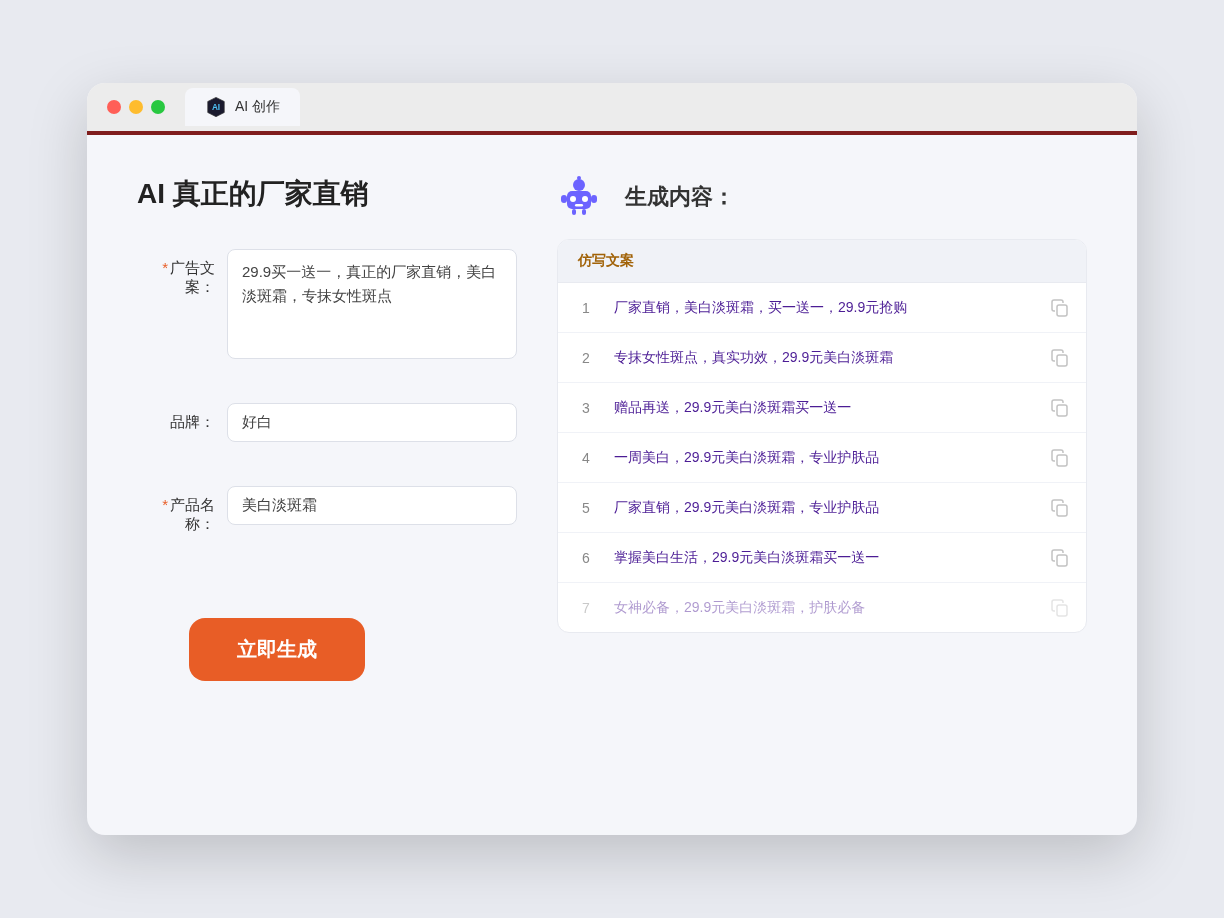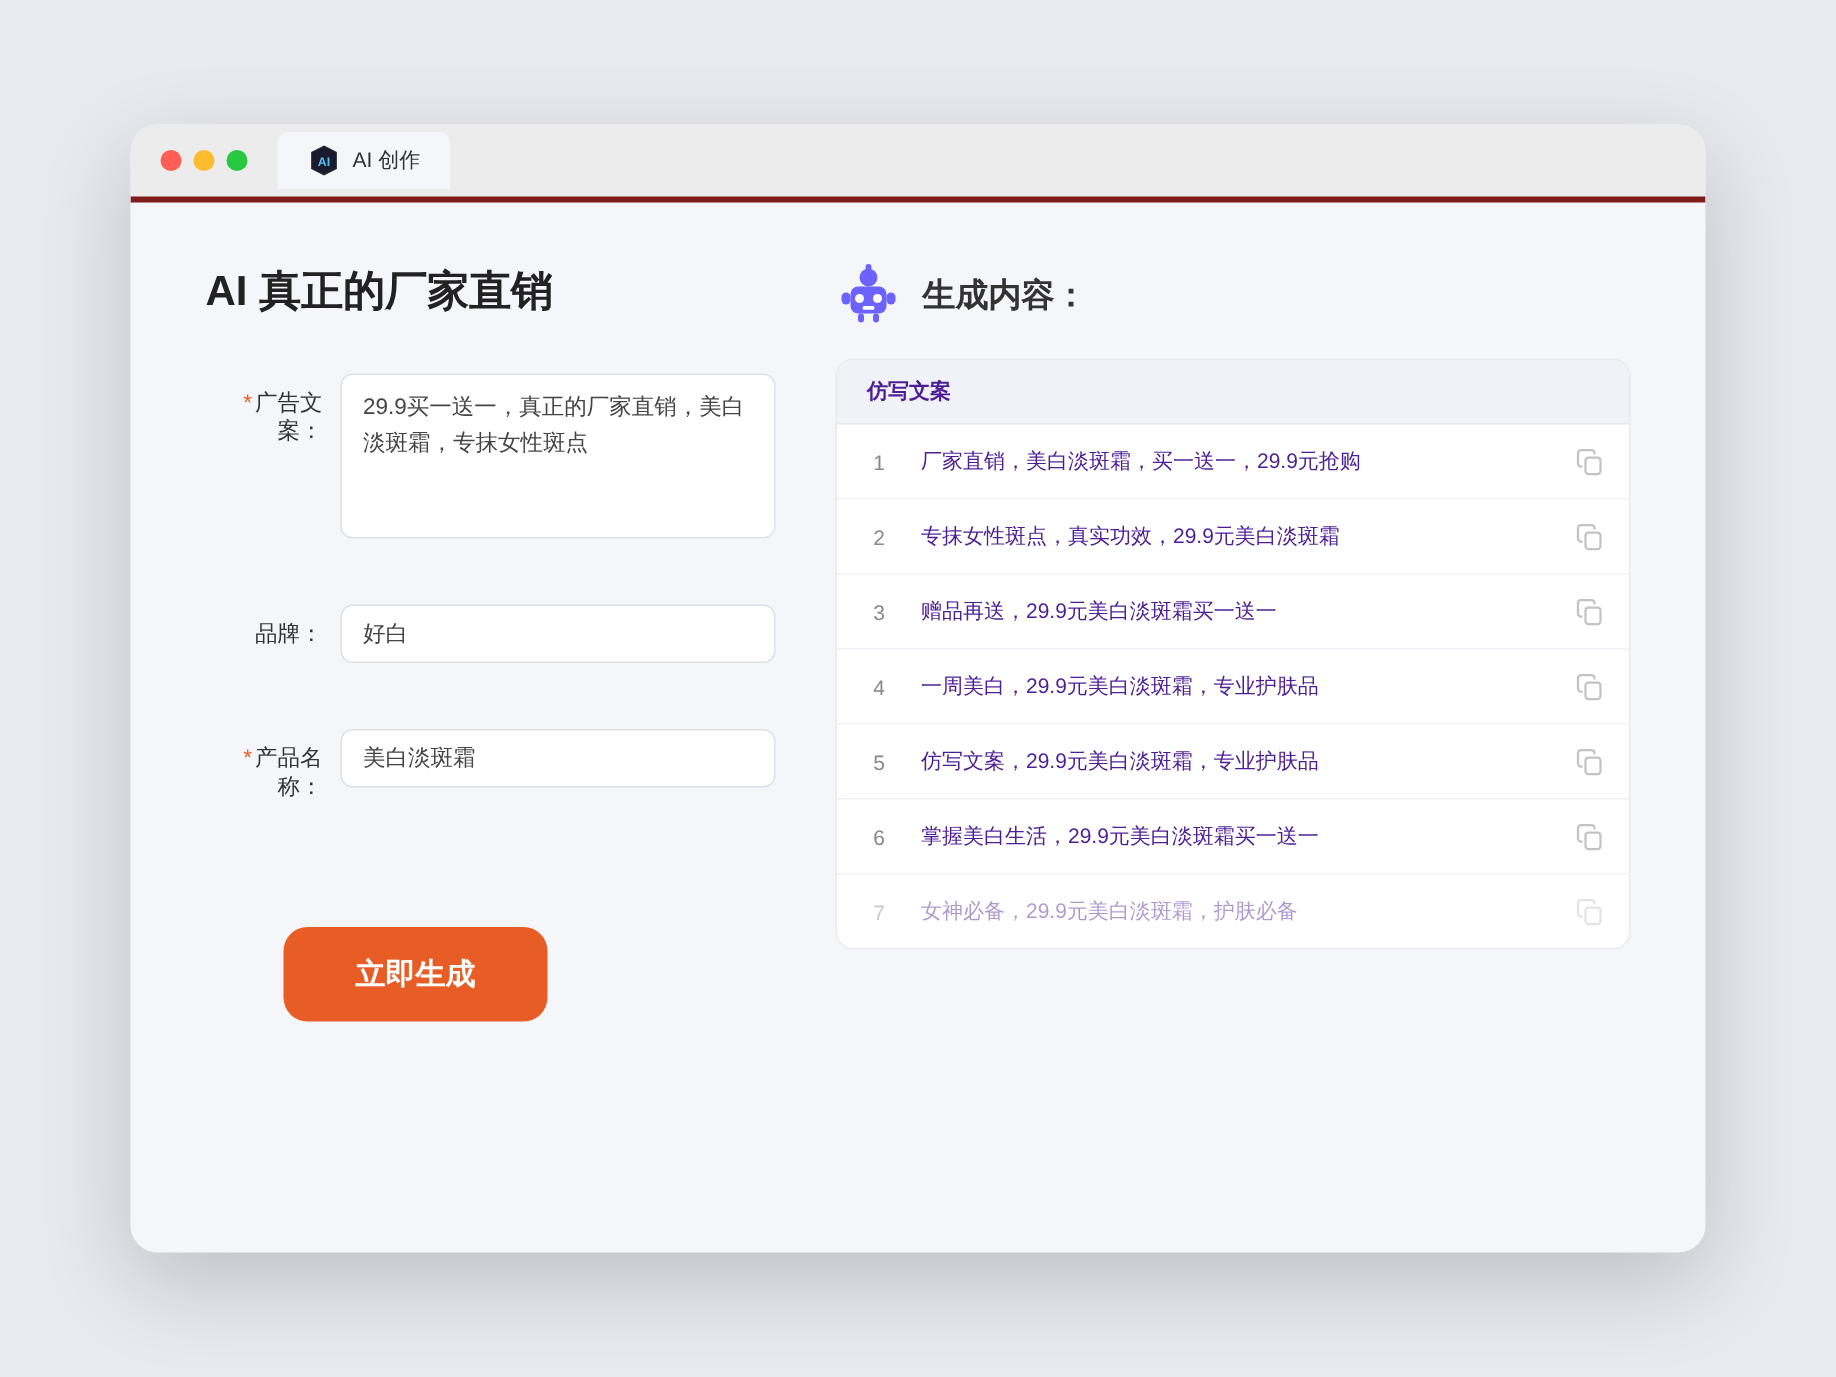--- a/index.html
+++ b/index.html
@@ -134,21 +134,21 @@
     }
 
     
     .right-panel {
       flex: 1;
     }
 
     .result-header {
       display: flex;
       align-items: center;
-      gap: 14px;
+      gap: 24px;
       margin-bottom: 20px;
     }
 
     .robot-icon {
       width: 44px;
       height: 44px;
     }
 
     .result-title {
       font-size: 22px;
@@ -161,21 +161,21 @@
       border-radius: 12px;
       overflow: hidden;
       border: 1px solid #e8eaf0;
     }
 
     .result-table-header {
       background: #f0f2f7;
       padding: 12px 20px;
       font-size: 14px;
       font-weight: 600;
-      color: #4c1d95;
+      color: #a16207;
       border-bottom: 1px solid #e8eaf0;
     }
 
     .result-row {
       display: flex;
       align-items: center;
       padding: 14px 16px;
       border-bottom: 1px solid #f0f2f7;
       gap: 16px;
     }
@@ -312,21 +312,21 @@
             <div class="result-row">
               <span class="result-num">4</span>
               <span class="result-text">一周美白，29.9元美白淡斑霜，专业护肤品</span>
               <span class="copy-icon"><svg viewBox="0 0 20 20" fill="none" xmlns="http://www.w3.org/2000/svg">
       <rect x="7" y="7" width="10" height="11" rx="2" stroke="#888" stroke-width="1.5"></rect>
       <path d="M5 13H4a2 2 0 0 1-2-2V4a2 2 0 0 1 2-2h7a2 2 0 0 1 2 2v1" stroke="#888" stroke-width="1.5"></path>
     </svg></span>
             </div>
             <div class="result-row">
               <span class="result-num">5</span>
-              <span class="result-text">仿写文案，29.9元美白淡斑霜，专业护肤品</span>
+              <span class="result-text">厂家直销，29.9元美白淡斑霜，专业护肤品</span>
               <span class="copy-icon"><svg viewBox="0 0 20 20" fill="none" xmlns="http://www.w3.org/2000/svg">
       <rect x="7" y="7" width="10" height="11" rx="2" stroke="#888" stroke-width="1.5"></rect>
       <path d="M5 13H4a2 2 0 0 1-2-2V4a2 2 0 0 1 2-2h7a2 2 0 0 1 2 2v1" stroke="#888" stroke-width="1.5"></path>
     </svg></span>
             </div>
             <div class="result-row">
               <span class="result-num">6</span>
               <span class="result-text">掌握美白生活，29.9元美白淡斑霜买一送一</span>
               <span class="copy-icon"><svg viewBox="0 0 20 20" fill="none" xmlns="http://www.w3.org/2000/svg">
       <rect x="7" y="7" width="10" height="11" rx="2" stroke="#888" stroke-width="1.5"></rect>

